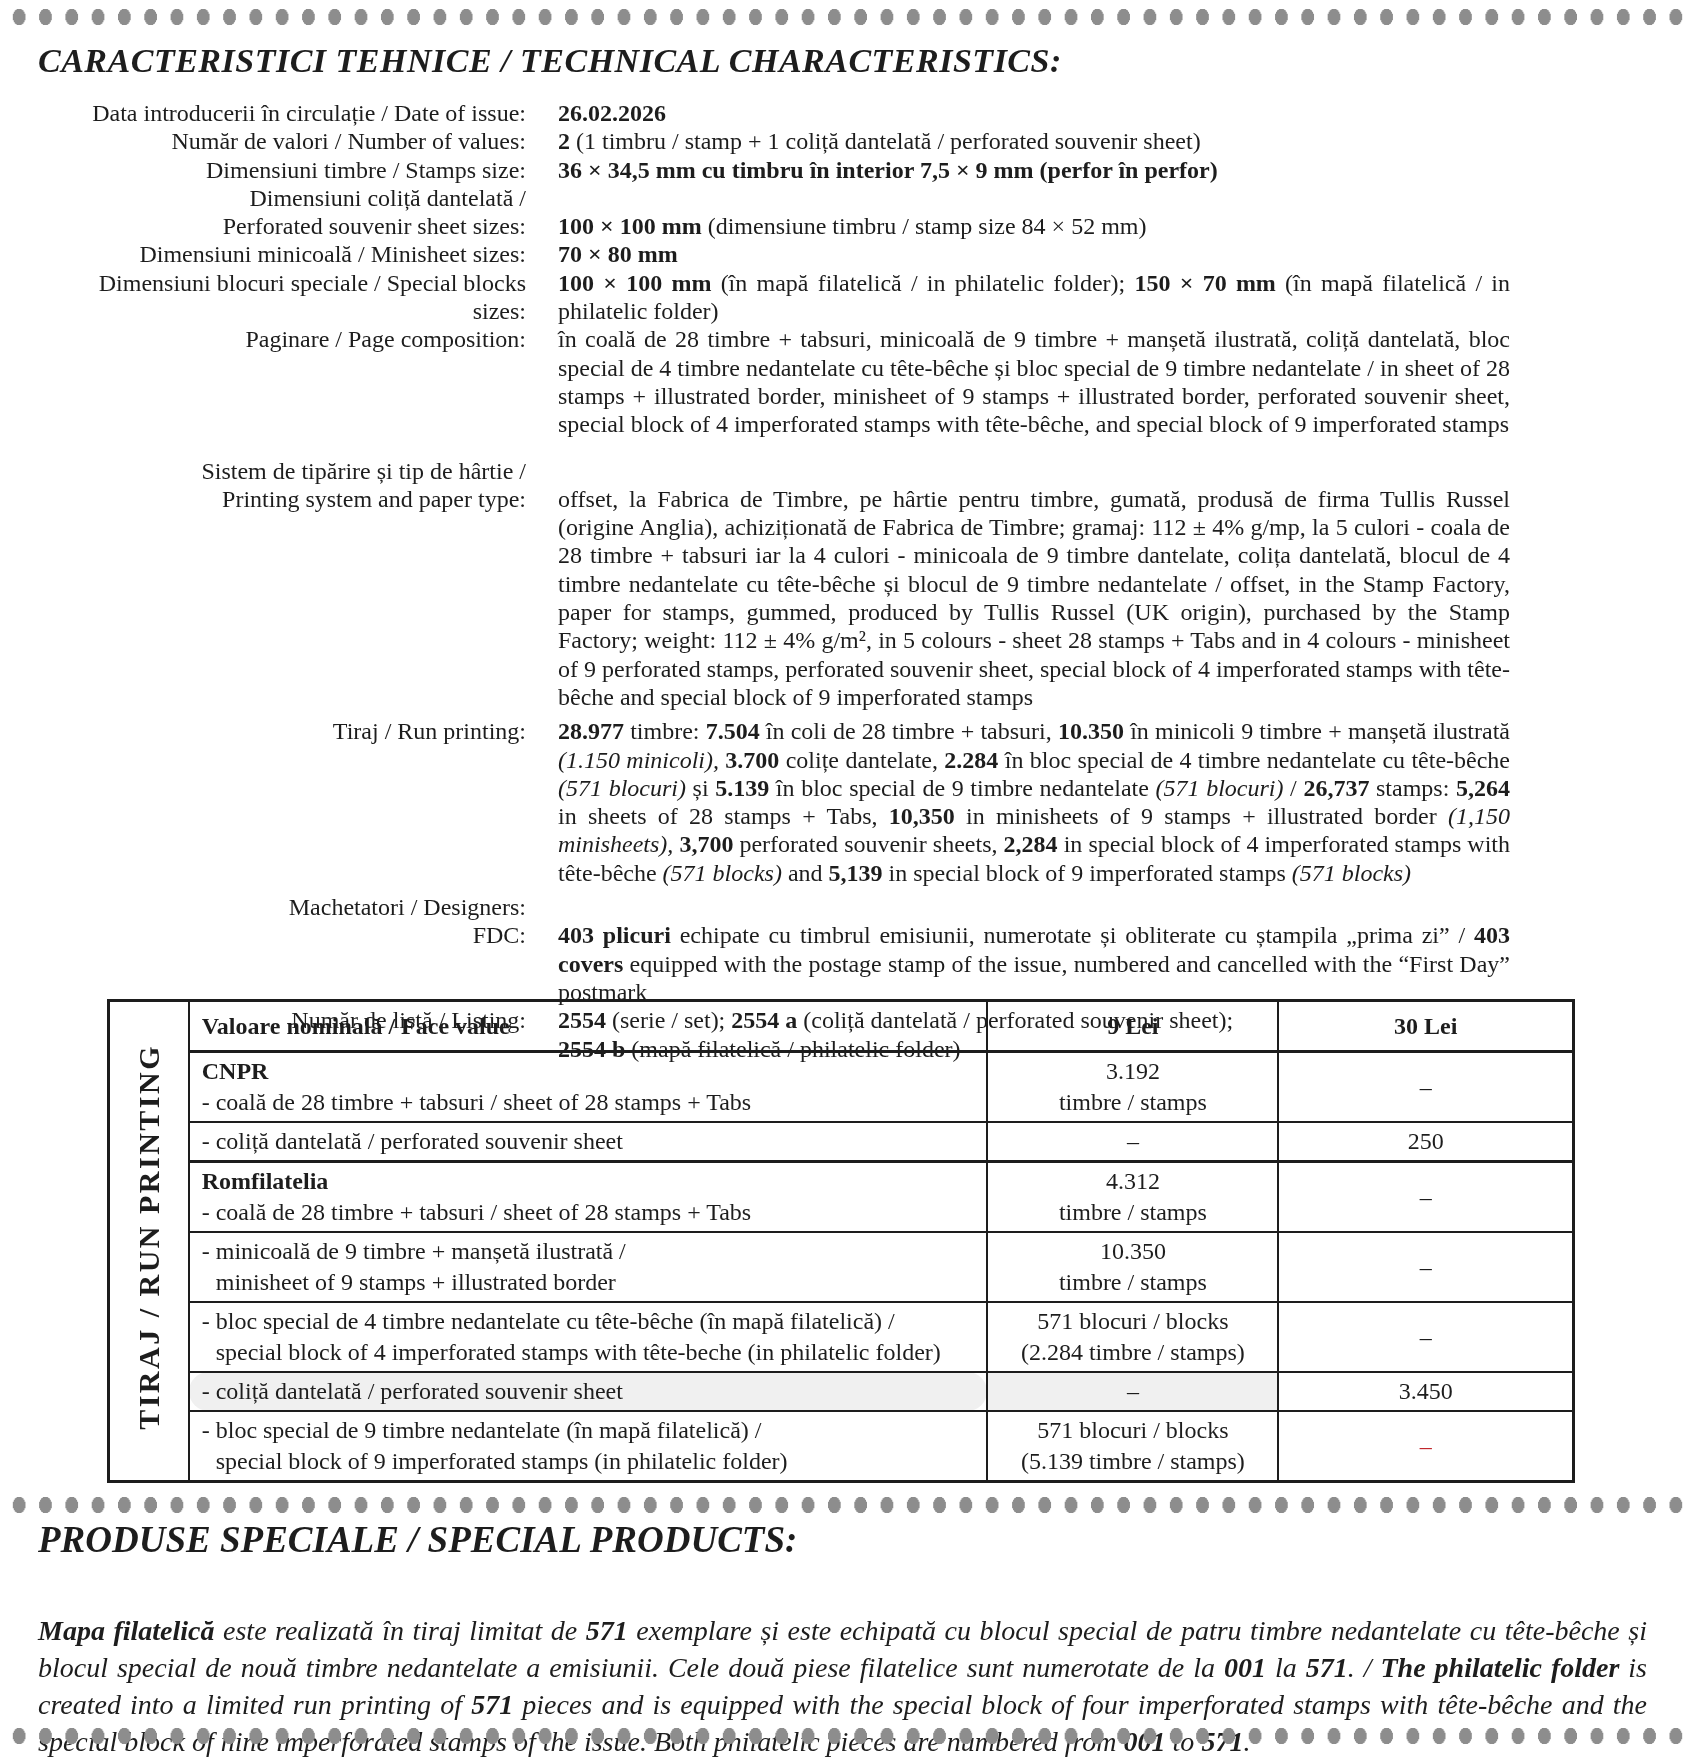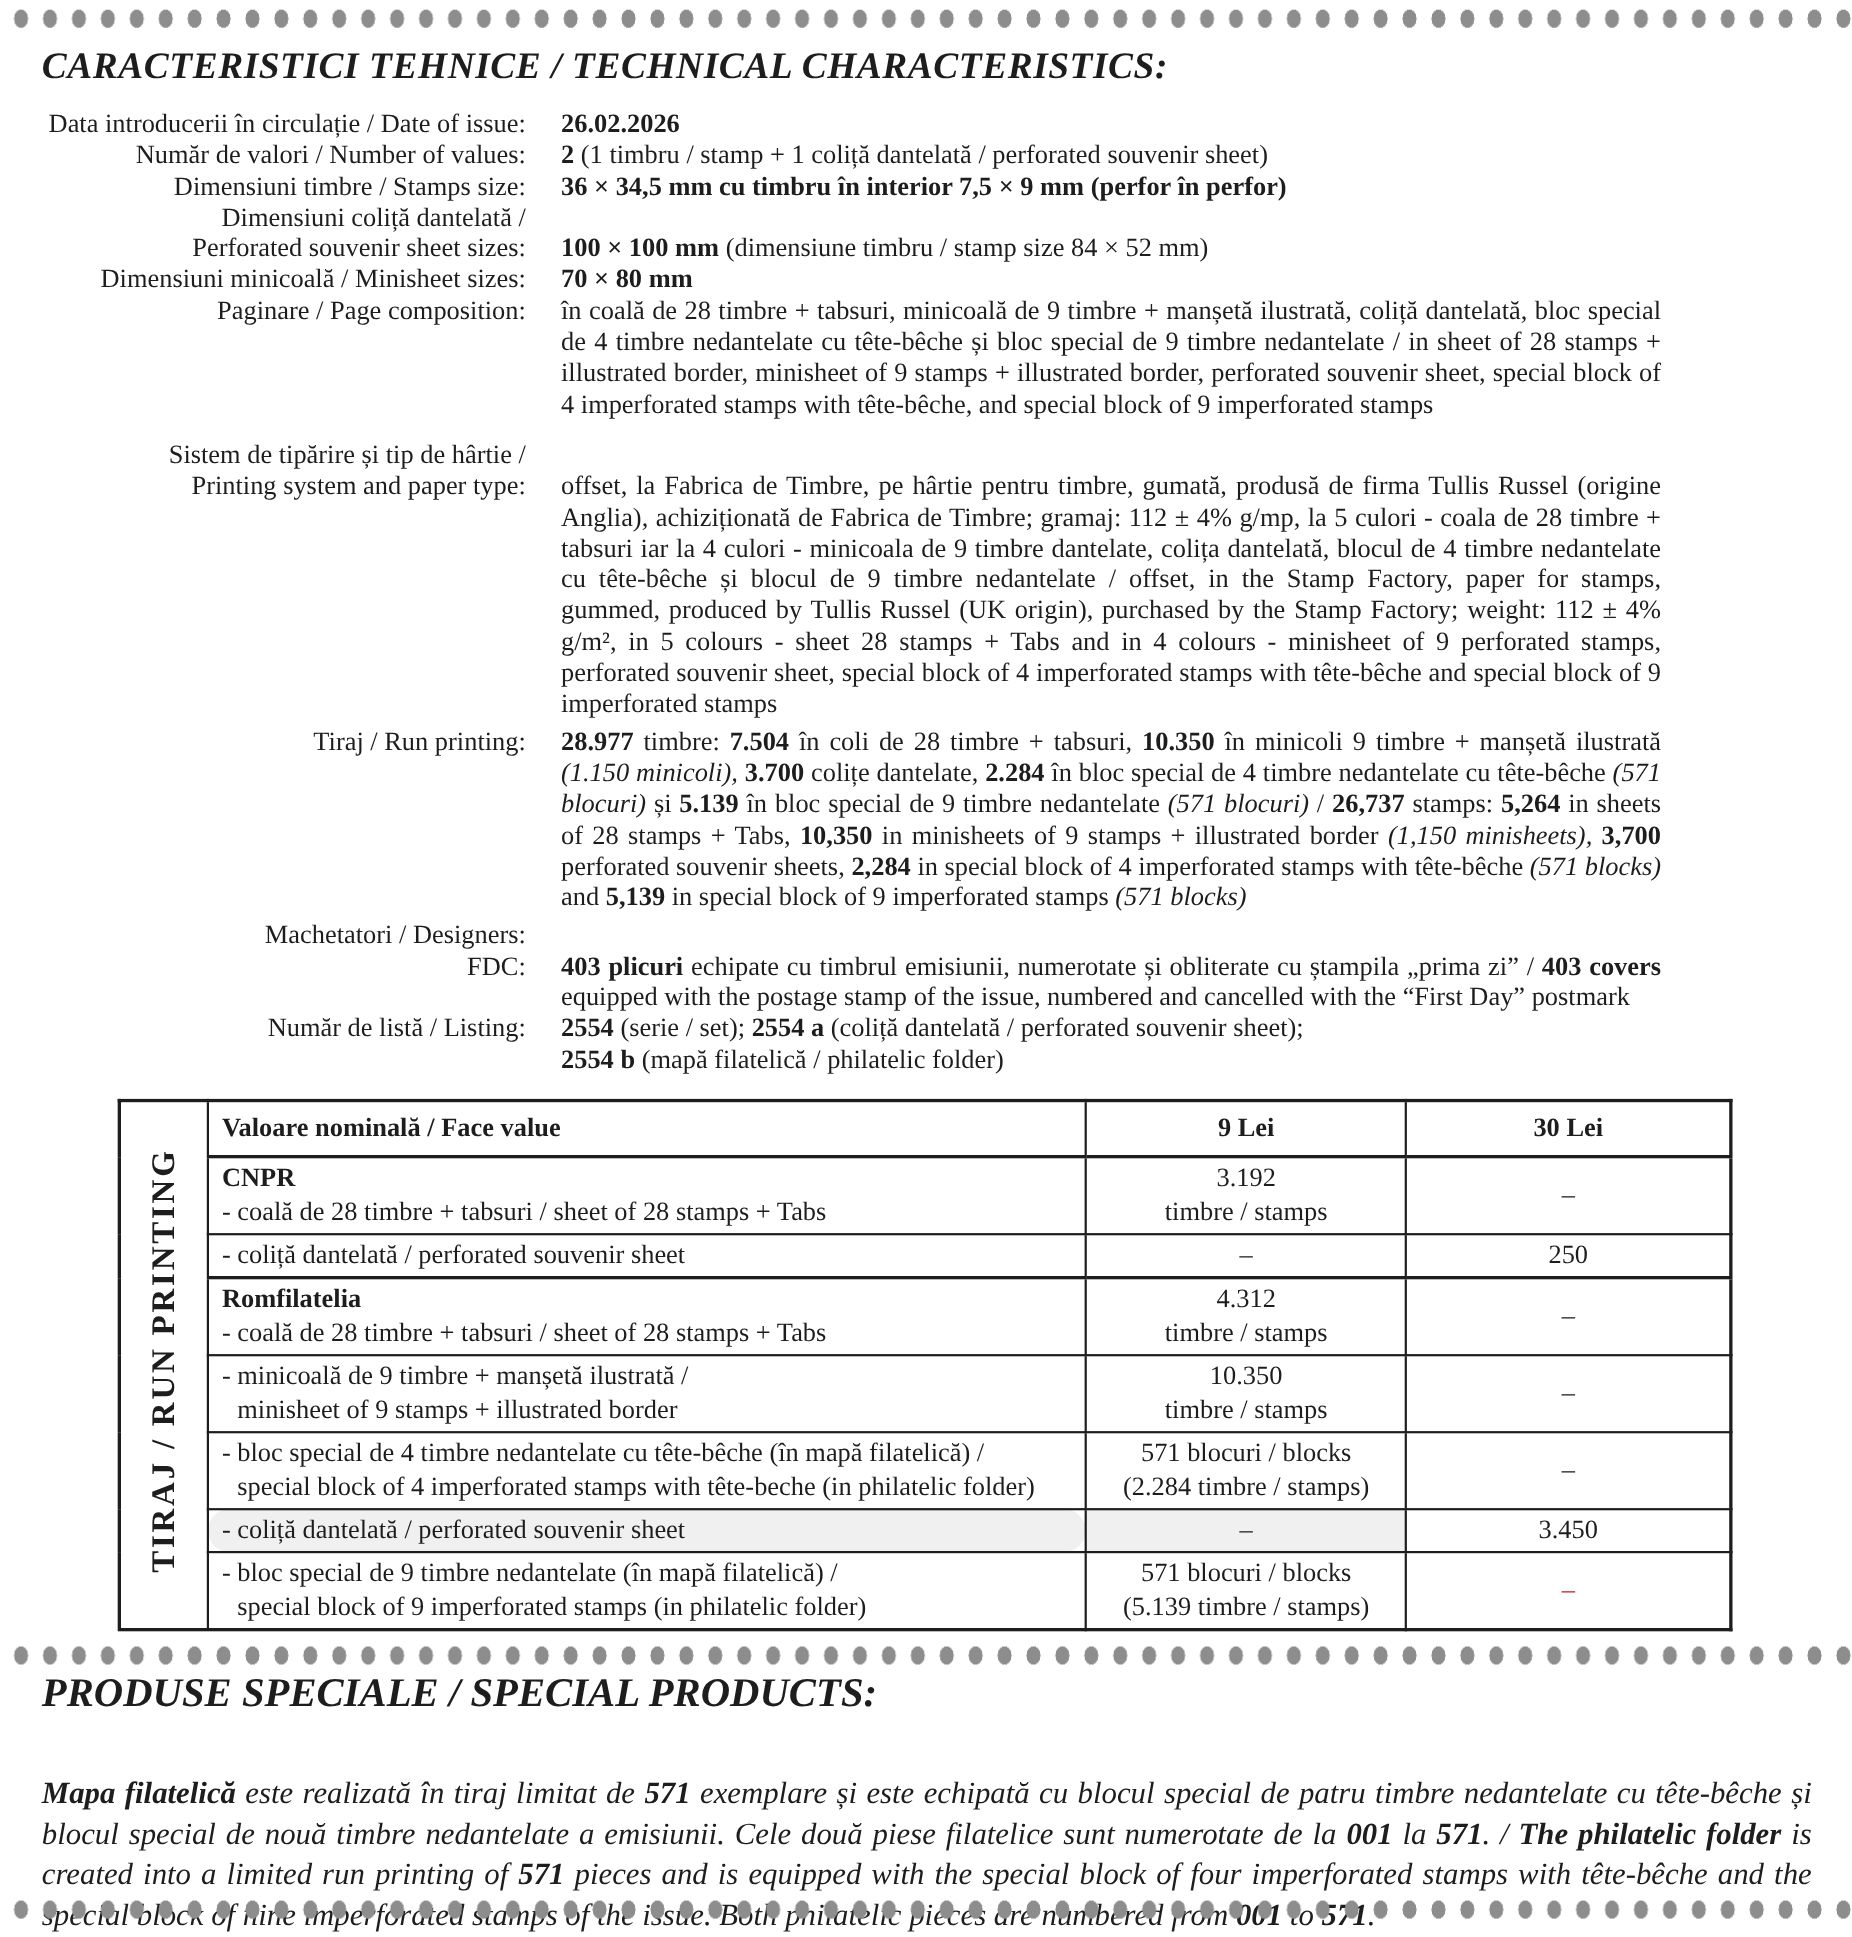--- a/index.html
+++ b/index.html
@@ -29,21 +29,21 @@
   .page-title{
     position:absolute;top:42px;left:38px;margin:0;
     font-size:34px;font-weight:bold;font-style:italic;
     letter-spacing:.5px;white-space:nowrap;
   }
 
   .specs{
     position:absolute;top:99px;left:0;width:1510px;
     font-size:24px;line-height:28.3px;
   }
-  .spec-row{display:flex;align-items:flex-start;}
+  .spec-row{display:flex;align-items:flex-start;padding-left:48px;}
   .spec-row.mt18{margin-top:18px;}
   .spec-row.mt6{margin-top:6px;}
   .spec-label{flex:0 0 478px;text-align:right;}
   .spec-value{flex:1;margin-left:32px;text-align:justify;min-height:1px;}
 
   table.runtable{
     position:absolute;top:999px;left:107px;
     width:1468px;
     border-collapse:collapse;
     font-size:24px;line-height:31px;
@@ -104,20 +104,24 @@
     <div class="spec-label">Dimensiuni coliță dantelată /</div>
     <div class="spec-value"></div>
   </div>
   <div class="spec-row">
     <div class="spec-label">Perforated souvenir sheet sizes:</div>
     <div class="spec-value"><span class="b">100 × 100 mm</span><span> (dimensiune timbru / stamp size 84 × 52 mm)</span></div>
   </div>
   <div class="spec-row">
     <div class="spec-label">Dimensiuni minicoală / Minisheet sizes:</div>
     <div class="spec-value"><span class="b">70 × 80 mm</span></div>
+  </div>
+  <div class="spec-row">
+    <div class="spec-label">Dimensiuni blocuri speciale / Special blocks sizes:</div>
+    <div class="spec-value"><span class="b">100 × 100 mm</span><span> (în mapă filatelică / in philatelic folder); </span><span class="b">150 × 70 mm</span><span> (în mapă filatelică / in philatelic folder)</span></div>
   </div>
   <div class="spec-row">
     <div class="spec-label">Paginare / Page composition:</div>
     <div class="spec-value"><span>în coală de 28 timbre + tabsuri, minicoală de 9 timbre + manșetă ilustrată, coliță dantelată, bloc special de 4 timbre nedantelate cu tête-bêche și bloc special de 9 timbre nedantelate / in sheet of 28 stamps + illustrated border, minisheet of 9 stamps + illustrated border, perforated souvenir sheet, special block of 4 imperforated stamps with tête-bêche, and special block of 9 imperforated stamps</span></div>
   </div>
   <div class="spec-row mt18">
     <div class="spec-label">Sistem de tipărire și tip de hârtie /</div>
     <div class="spec-value"></div>
   </div>
   <div class="spec-row">

